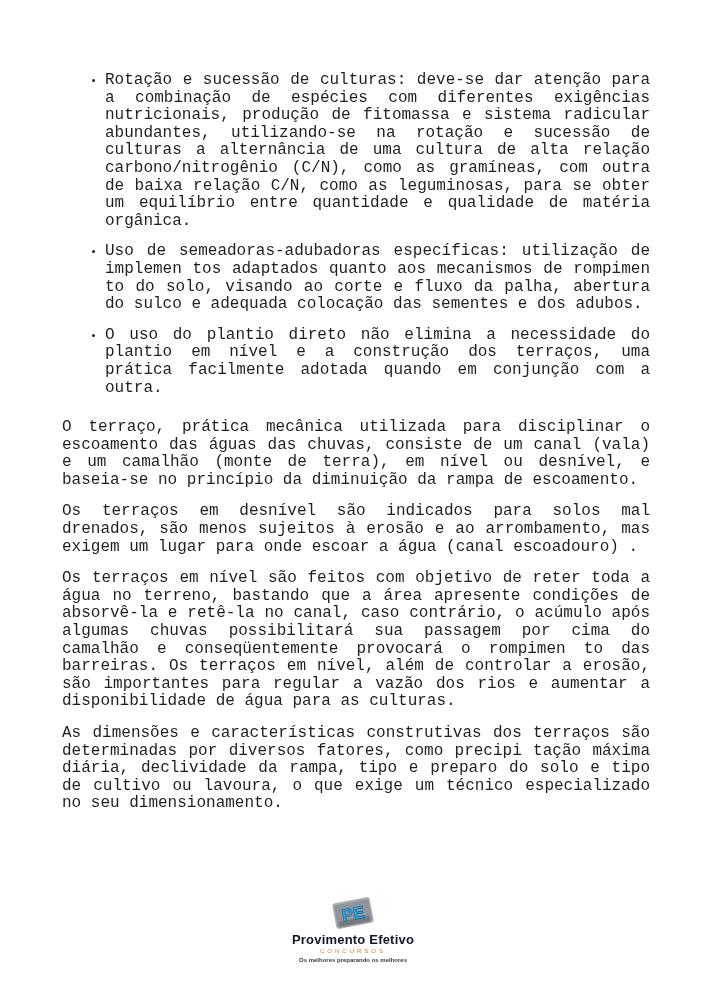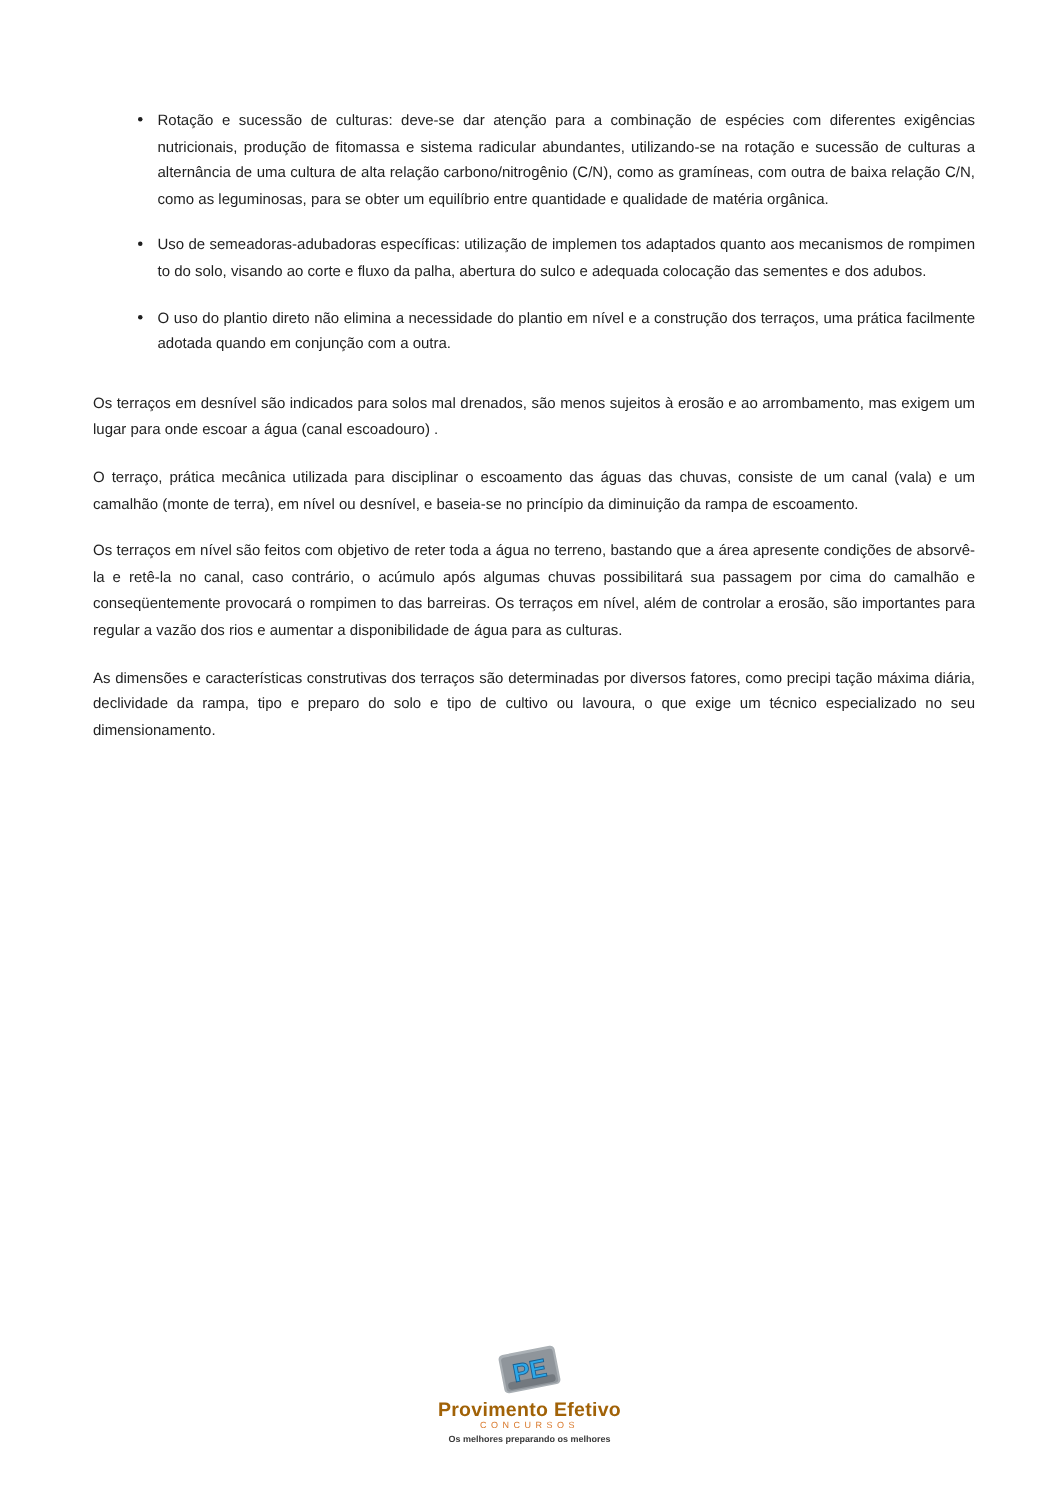--- a/index.html
+++ b/index.html
@@ -18,22 +18,23 @@
   .page {
     position: absolute;
     inset: 0;
     background: #ffffff;
   }
   .content {
     position: absolute;
     left: 62px;
     right: 56px;
     top: 72px;
-    font-size: 10px;
+    font-size: 16px;
     line-height: 17.6px;
+    font-family: Liberation Mono, monospace;
   }
   ul.bullets {
     margin: 0 0 22px 0;
     padding: 0 0 0 43px;
     list-style: disc outside;
   }
   ul.bullets li {
     text-align: justify;
     margin-bottom: 13px;
     padding-left: 0;
@@ -59,21 +60,21 @@
   .logo-graphic {
     display: block;
     margin: 0 auto;
     width: 54px;
     height: 42px;
   }
   .brand {
     font-size: 13px;
     font-weight: bold;
     letter-spacing: 0.2px;
-    color: #a16207;
+    color: #0f172a;
     line-height: 14px;
     margin-top: -2px;
   }
   .division {
     font-size: 6px;
     letter-spacing: 3px;
     color: #d9792c;
     line-height: 7px;
     margin-top: 1px;
   }
@@ -97,22 +98,22 @@
         <span>Rotação e sucessão de culturas: deve-se dar atenção para a combinação de espécies com diferentes exigências nutricionais, produção de fitomassa e sistema radicular abundantes, utilizando-se na rotação e sucessão de culturas a alternância de uma cultura de alta relação carbono/nitrogênio (C/N), como as gramíneas, com outra de baixa relação C/N, como as leguminosas, para se obter um equilíbrio entre quantidade e qualidade de matéria orgânica.</span>
       </li>
       <li>
         <span>Uso de semeadoras-adubadoras específicas: utilização de implemen tos adaptados quanto aos mecanismos de rompimen to do solo, visando ao corte e fluxo da palha, abertura do sulco e adequada colocação das sementes e dos adubos.</span>
       </li>
       <li>
         <span>O uso do plantio direto não elimina a necessidade do plantio em nível e a construção dos terraços, uma prática facilmente adotada quando em conjunção com a outra.</span>
       </li>
     </ul>
 
+    <p class="para">O terraço, prática mecânica utilizada para disciplinar o escoamento das águas das chuvas, consiste de um canal (vala) e um camalhão (monte de terra), em nível ou desnível, e baseia-se no princípio da diminuição da rampa de escoamento.</p>
     <p class="para">Os terraços em desnível são indicados para solos mal drenados, são menos sujeitos à erosão e ao arrombamento, mas exigem um lugar para onde escoar a água (canal escoadouro) .</p>
-    <p class="para">O terraço, prática mecânica utilizada para disciplinar o escoamento das águas das chuvas, consiste de um canal (vala) e um camalhão (monte de terra), em nível ou desnível, e baseia-se no princípio da diminuição da rampa de escoamento.</p>
     <p class="para">Os terraços em nível são feitos com objetivo de reter toda a água no terreno, bastando que a área apresente condições de absorvê-la e retê-la no canal, caso contrário, o acúmulo após algumas chuvas possibilitará sua passagem por cima do camalhão e conseqüentemente provocará o rompimen to das barreiras. Os terraços em nível, além de controlar a erosão, são importantes para regular a vazão dos rios e aumentar a disponibilidade de água para as culturas.</p>
     <p class="para">As dimensões e características construtivas dos terraços são determinadas por diversos fatores, como precipi tação máxima diária, declividade da rampa, tipo e preparo do solo e tipo de cultivo ou lavoura, o que exige um técnico especializado no seu dimensionamento.</p>
 
   </div>
 
   <div class="footer">
     <svg class="logo-graphic" viewBox="0 0 54 42" xmlns="http://www.w3.org/2000/svg">
       <g transform="rotate(-11 27 20)">
         <rect x="8" y="7" width="38" height="26" rx="3" fill="#aab0b5"></rect>
         <rect x="9.5" y="9" width="35" height="23" rx="2" fill="#8f959b"></rect>

